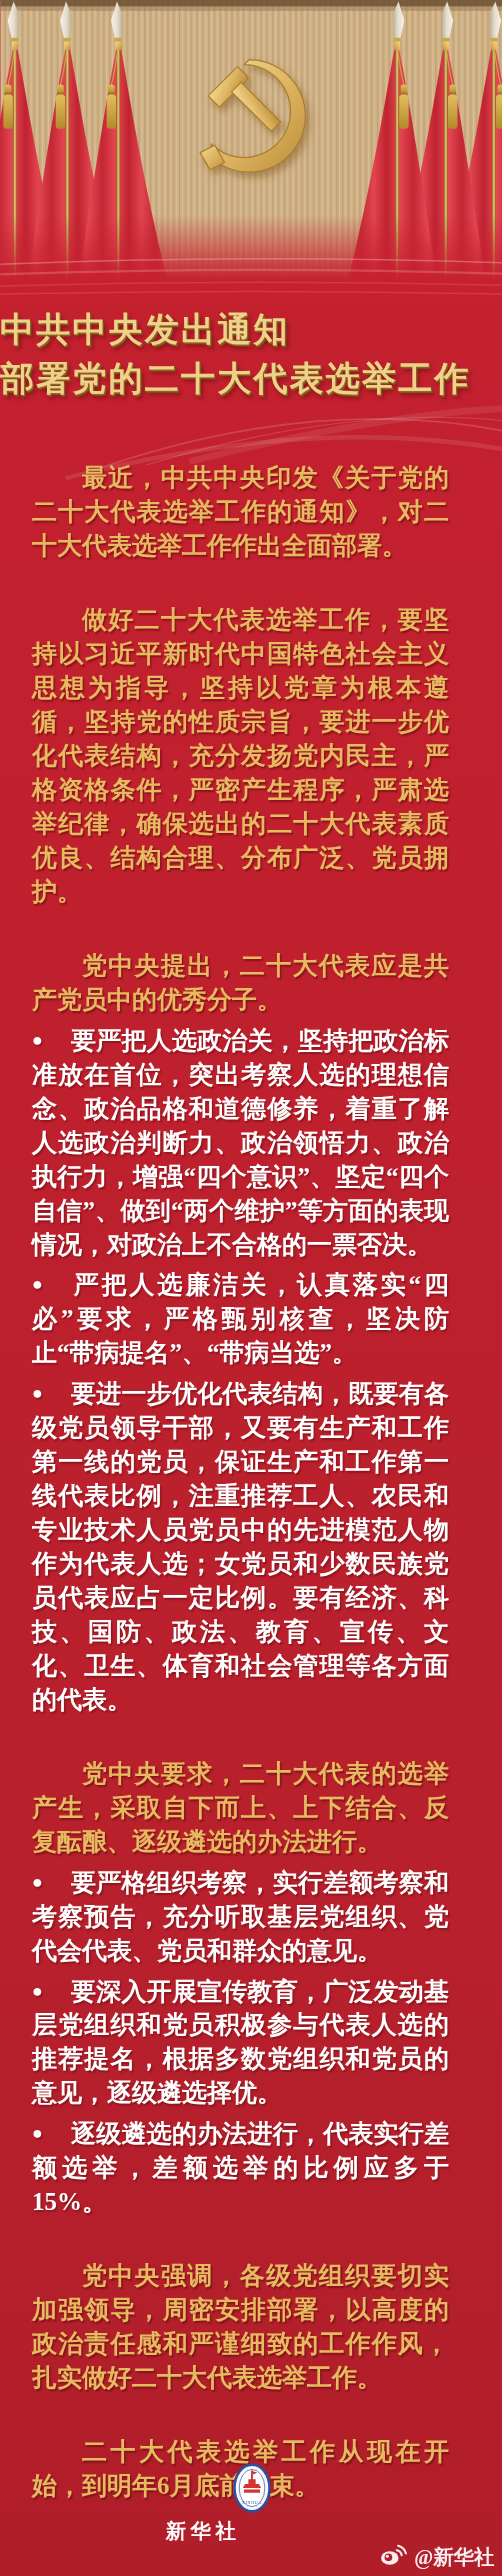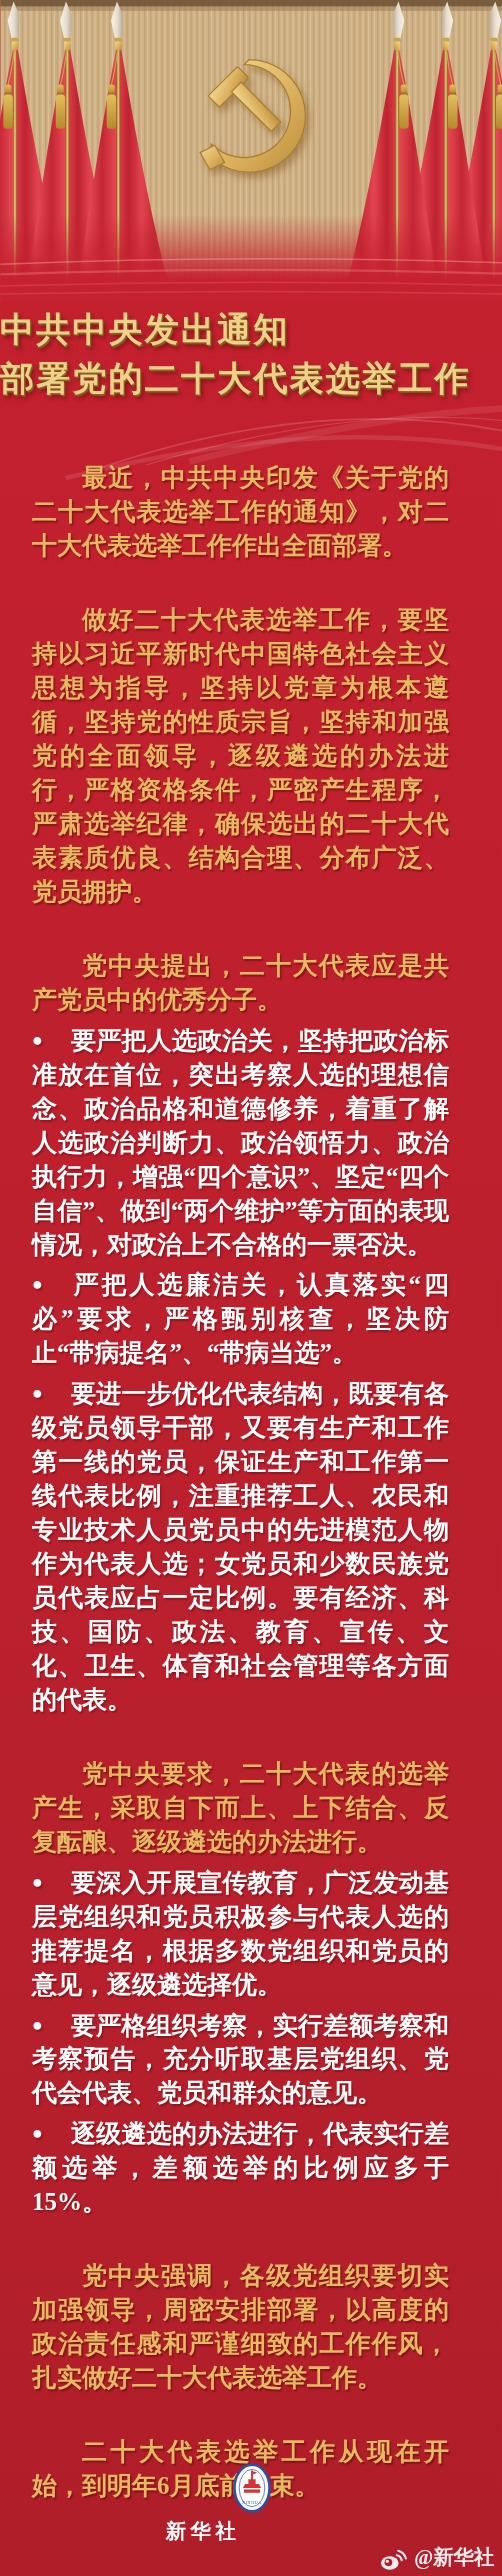--- a/index.html
+++ b/index.html
@@ -39,21 +39,21 @@
   .dot { font-size:18px; margin-right:28px; vertical-align:2.9px; }
 
   .footer-logo { position:absolute; top:2463px; left:50%; transform:translateX(-50%); }
   .agency-name {
     position:absolute; top:2517px; left:0; width:406px;
     text-align:center; color:#ffffff;
     font-size:20.4px; letter-spacing:4.4px; font-weight:600;
   }
   .watermark {
     position:absolute; top:2543px; right:8.7px;
-    display:flex; align-items:flex-end; gap:6.6px;
+    display:flex; align-items:flex-start; gap:6.6px;
     color:rgba(255,255,255,.92); font-size:20.4px; font-weight:600;
   }
   .watermark svg { display:block; opacity:.92; }
 </style>
 </head>
 <body>
 
 <div class="poster">
 
   <div class="hero">
@@ -158,28 +158,28 @@
 
   <svg class="swoosh" width="503" height="124" viewBox="0 0 690 170">
     <path d="M120,150 Q430,40 700,95" stroke="rgba(255,255,255,.16)" stroke-width="2.5" fill="none"></path>
     <path d="M90,158 Q430,70 700,120" stroke="rgba(255,255,255,.11)" stroke-width="6" fill="none"></path>
     <path d="M200,140 Q480,55 700,80" stroke="rgba(255,230,235,.18)" stroke-width="1.5" fill="none"></path>
     <path d="M260,135 Q520,70 700,62" stroke="rgba(255,255,255,.09)" stroke-width="9" fill="none"></path>
   </svg>
 
   <div class="article">
       <p class="para lead gold"><span>最近，中共中央印发《关于党的二十大代表选举工作的通知》，对二十大代表选举工作作出全面部署。</span></p>
-      <p class="para lead gold"><span>做好二十大代表选举工作，要坚持以习近平新时代中国特色社会主义思想为指导，坚持以党章为根本遵循，坚持党的性质宗旨，坚持和加强党的全面领导，逐级遴选的办法进行，严格资格条件，严密产生程序，严肃选举纪律，确保选出的二十大代表素质优良、结构合理、分布广泛、党员拥护。</span></p>
+      <p class="para lead gold"><span>做好二十大代表选举工作，要坚持以习近平新时代中国特色社会主义思想为指导，坚持以党章为根本遵循，坚持党的性质宗旨，要进一步优化代表结构，充分发扬党内民主，严格资格条件，严密产生程序，严肃选举纪律，确保选出的二十大代表素质优良、结构合理、分布广泛、党员拥护。</span></p>
       <p class="para lead gold"><span>党中央提出，二十大代表应是共产党员中的优秀分子。</span></p>
       <p class="para bullet white"><span class="dot">●</span><span>要严把人选政治关，坚持把政治标准放在首位，突出考察人选的理想信念、政治品格和道德修养，着重了解人选政治判断力、政治领悟力、政治执行力，增强“四个意识”、坚定“四个自信”、做到“两个维护”等方面的表现情况，对政治上不合格的一票否决。</span></p>
       <p class="para bullet white"><span class="dot">●</span><span>严把人选廉洁关，认真落实“四必”要求，严格甄别核查，坚决防止“带病提名”、“带病当选”。</span></p>
       <p class="para bullet white"><span class="dot">●</span><span>要进一步优化代表结构，既要有各级党员领导干部，又要有生产和工作第一线的党员，保证生产和工作第一线代表比例，注重推荐工人、农民和专业技术人员党员中的先进模范人物作为代表人选；女党员和少数民族党员代表应占一定比例。要有经济、科技、国防、政法、教育、宣传、文化、卫生、体育和社会管理等各方面的代表。</span></p>
       <p class="para lead gold"><span>党中央要求，二十大代表的选举产生，采取自下而上、上下结合、反复酝酿、逐级遴选的办法进行。</span></p>
+      <p class="para bullet white"><span class="dot">●</span><span>要严格组织考察，实行差额考察和考察预告，充分听取基层党组织、党代会代表、党员和群众的意见。</span></p>
       <p class="para bullet white"><span class="dot">●</span><span>要深入开展宣传教育，广泛发动基层党组织和党员积极参与代表人选的推荐提名，根据多数党组织和党员的意见，逐级遴选择优。</span></p>
-      <p class="para bullet white"><span class="dot">●</span><span>要严格组织考察，实行差额考察和考察预告，充分听取基层党组织、党代会代表、党员和群众的意见。</span></p>
       <p class="para bullet white"><span class="dot">●</span><span>逐级遴选的办法进行，代表实行差额选举，差额选举的比例应多于15%。</span></p>
       <p class="para lead gold"><span>党中央强调，各级党组织要切实加强领导，周密安排部署，以高度的政治责任感和严谨细致的工作作风，扎实做好二十大代表选举工作。</span></p>
       <p class="para lead gold"><span>二十大代表选举工作从现在开始，到明年6月底前结束。</span></p>
     </div>
 
   <div class="footer-logo">
     <svg width="38" height="50" viewBox="0 0 52 68">
       <ellipse cx="26" cy="34" rx="24" ry="32" fill="#f6f7fa" stroke="#2e4f9e" stroke-width="3.5"></ellipse>
       <ellipse cx="26" cy="34" rx="17.5" ry="25.5" fill="#ffffff" stroke="#35569f" stroke-width="1"></ellipse>
       <g fill="#d63333">

